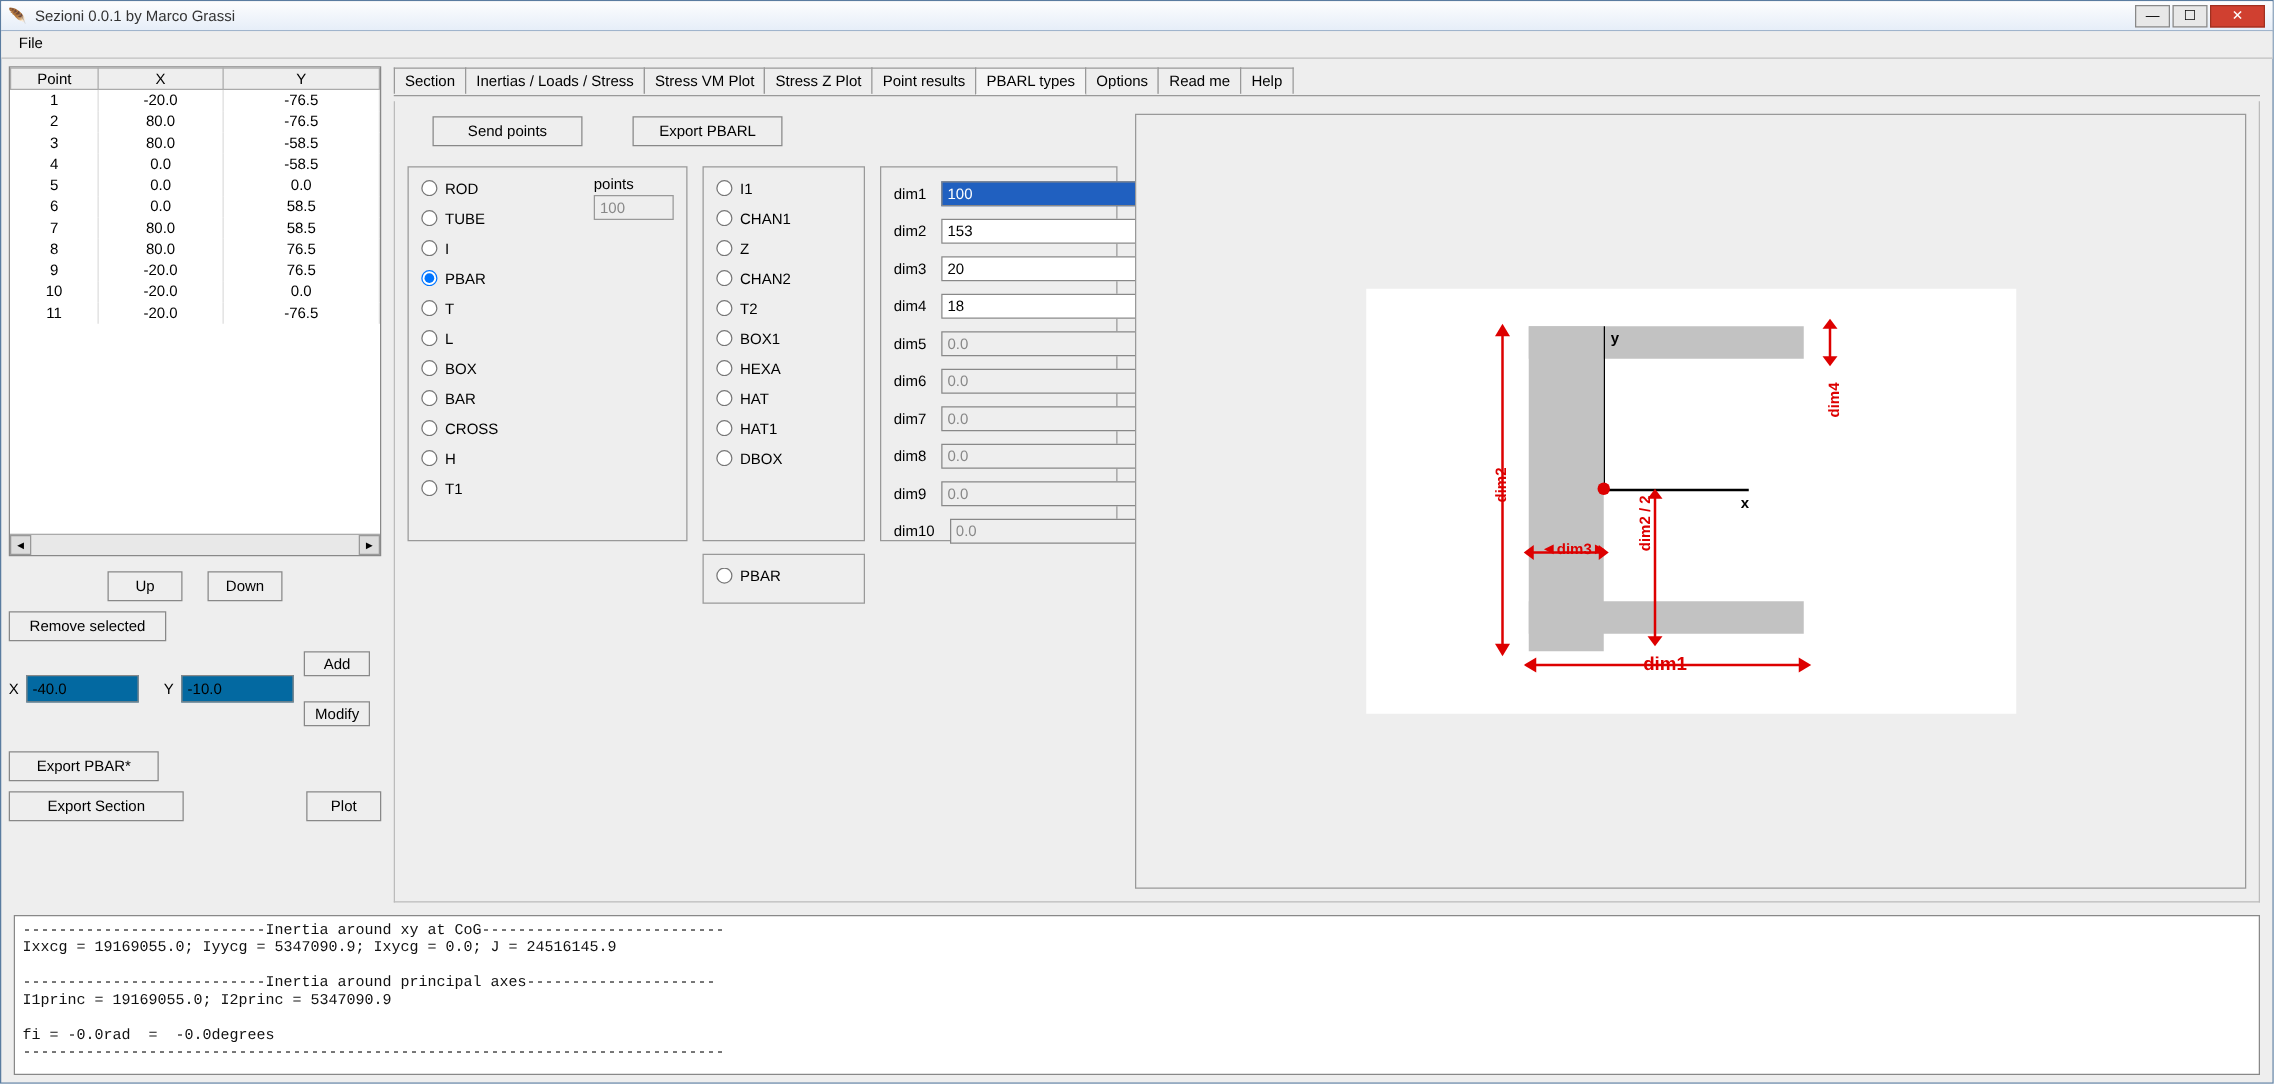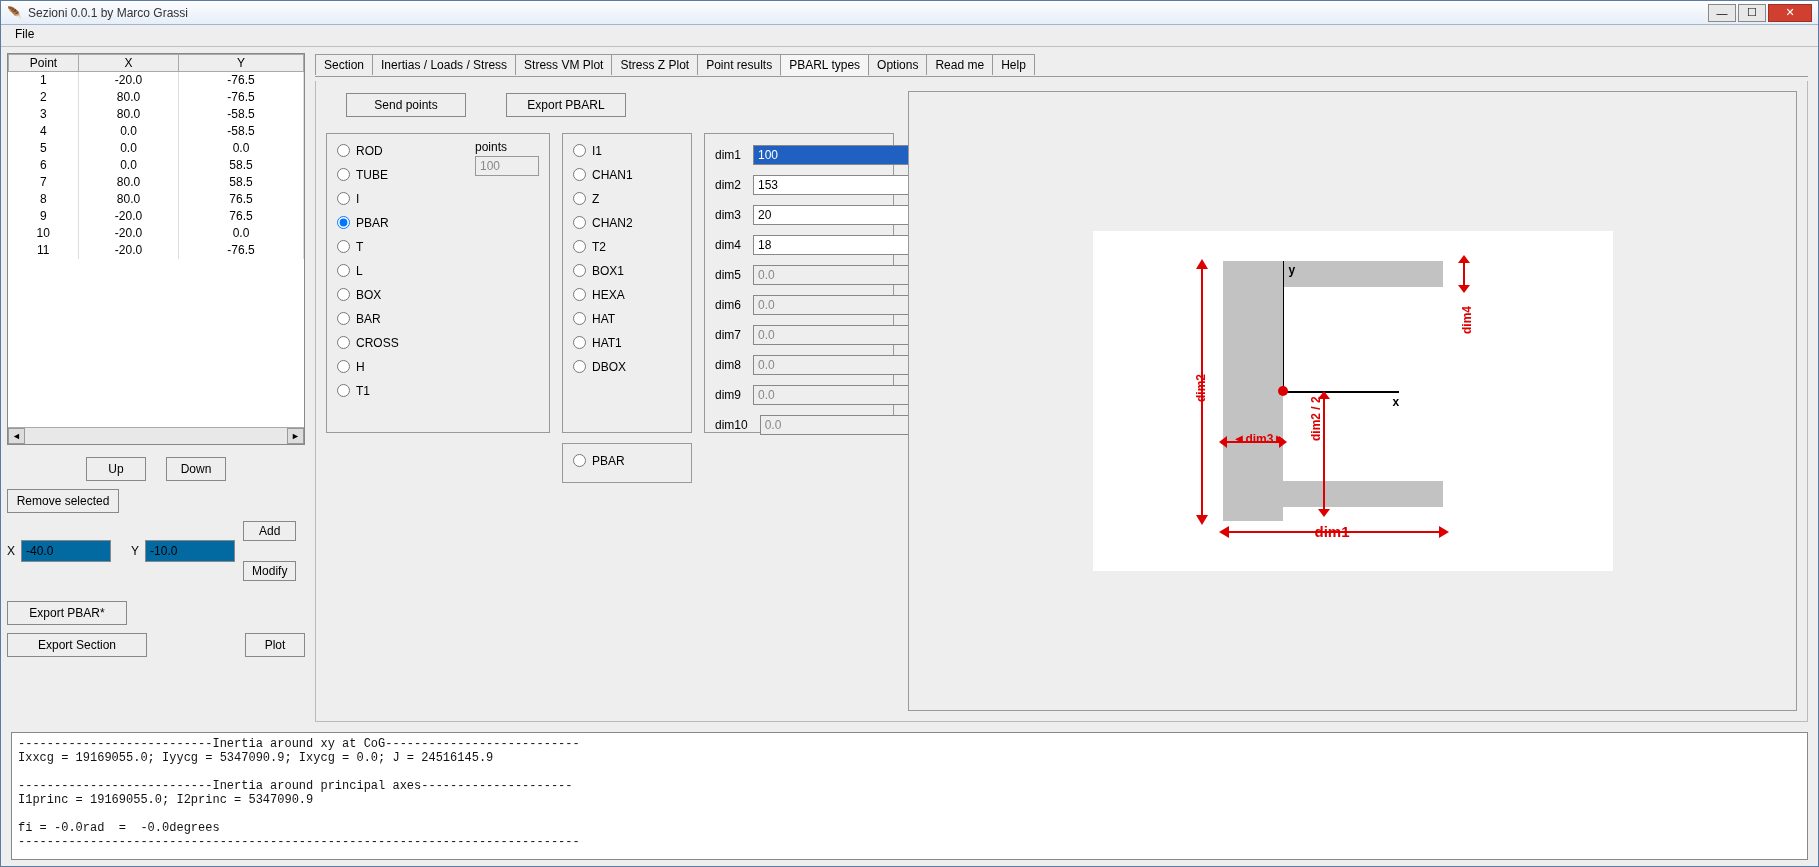--- a/index.html
+++ b/index.html
@@ -143,21 +143,21 @@
           <div class="btn">◄</div>
           <div class="track"></div>
           <div class="btn">►</div>
         </div>
       </div>
       <div class="btnrow" style="justify-content:center; gap:20px; margin-top:6px;">
         <button class="win" style="width:60px">Up</button>
         <button class="win" style="width:60px">Down</button>
       </div>
       <div class="btnrow">
-        <button class="win" style="width:112px">Remove selected</button>
+        <button class="win" style="width:126px">Remove selected</button>
       </div>
       <div class="xyrow">
         <span>X</span>
         <input value="-40.0" style="">
         <span style="margin-left:14px">Y</span>
         <input value="-10.0" style="">
         <div class="addmod" style="margin-left:2px">
           <button class="win">Add</button>
           <button class="win">Modify</button>
         </div>

